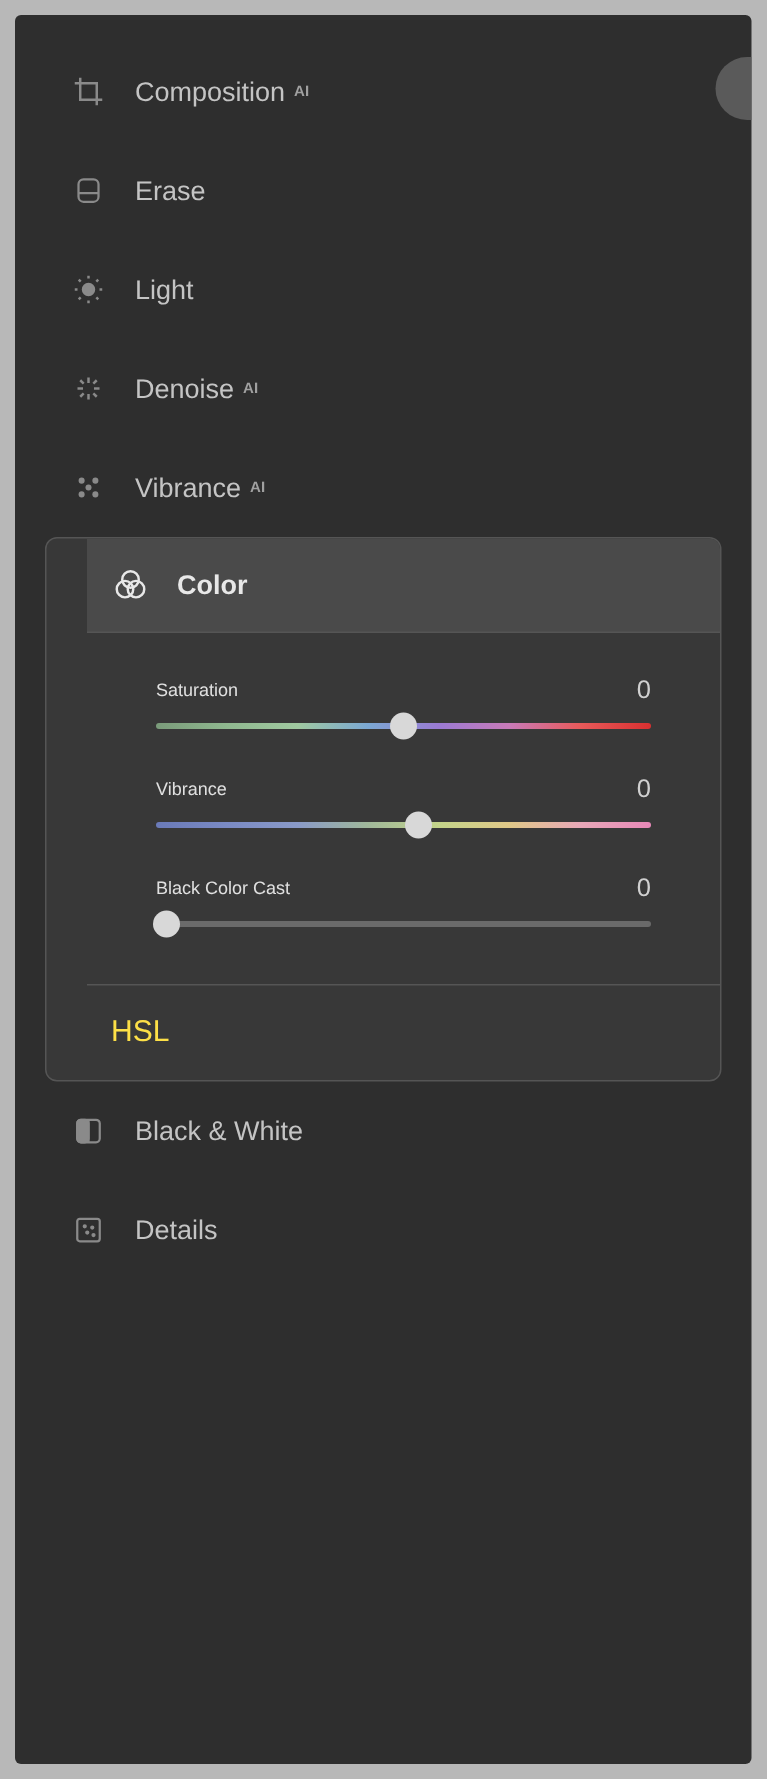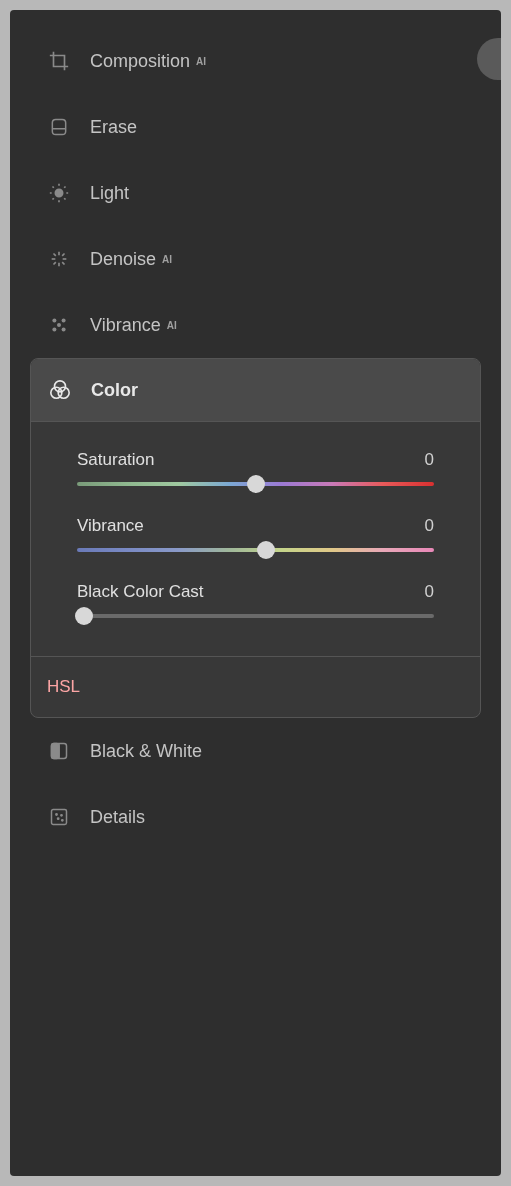--- a/index.html
+++ b/index.html
@@ -60,20 +60,21 @@
       font-weight: 600;
       vertical-align: super;
       color: #a0a0a0;
     }
     .expanded-panel {
       background: #383838;
       border: 1px solid #555555;
       border-radius: 8px;
       margin-top: 0;
       overflow: hidden;
+      padding-left: 27px;
     }
     .expanded-header {
       display: flex;
       align-items: center;
       gap: 20px;
       padding: 20px 18px;
       background: #4a4a4a;
       border-bottom: 1px solid #555555;
     }
     .expanded-header .tool-label {
@@ -93,21 +94,21 @@
       margin-bottom: 10px;
     }
     .slider-header {
       display: flex;
       justify-content: space-between;
       align-items: center;
       margin-bottom: 12px;
     }
     .slider-label {
       color: #e0e0e0;
-      font-size: 17px;
+      font-size: 12px;
       font-weight: 400;
     }
     .slider-value {
       color: #d0d0d0;
       font-size: 17px;
       font-weight: 400;
     }
     .slider-track {
       position: relative;
       height: 4px;
@@ -131,22 +132,22 @@
       height: 18px;
       background: #d8d8d8;
       border-radius: 50%;
       cursor: grab;
     }
     .sub-section {
       border-top: 1px solid #555555;
       padding: 20px 16px;
     }
     .sub-label {
-      color: #fca5a5;
-      font-size: 17px;
+      color: #fde047;
+      font-size: 20px;
       font-weight: 400;
     }
     .close-dot {
       position: absolute;
       top: 28px;
       right: 0;
       width: 24px;
       height: 42px;
       background: #5a5a5a;
       border-radius: 24px 0 0 24px;

